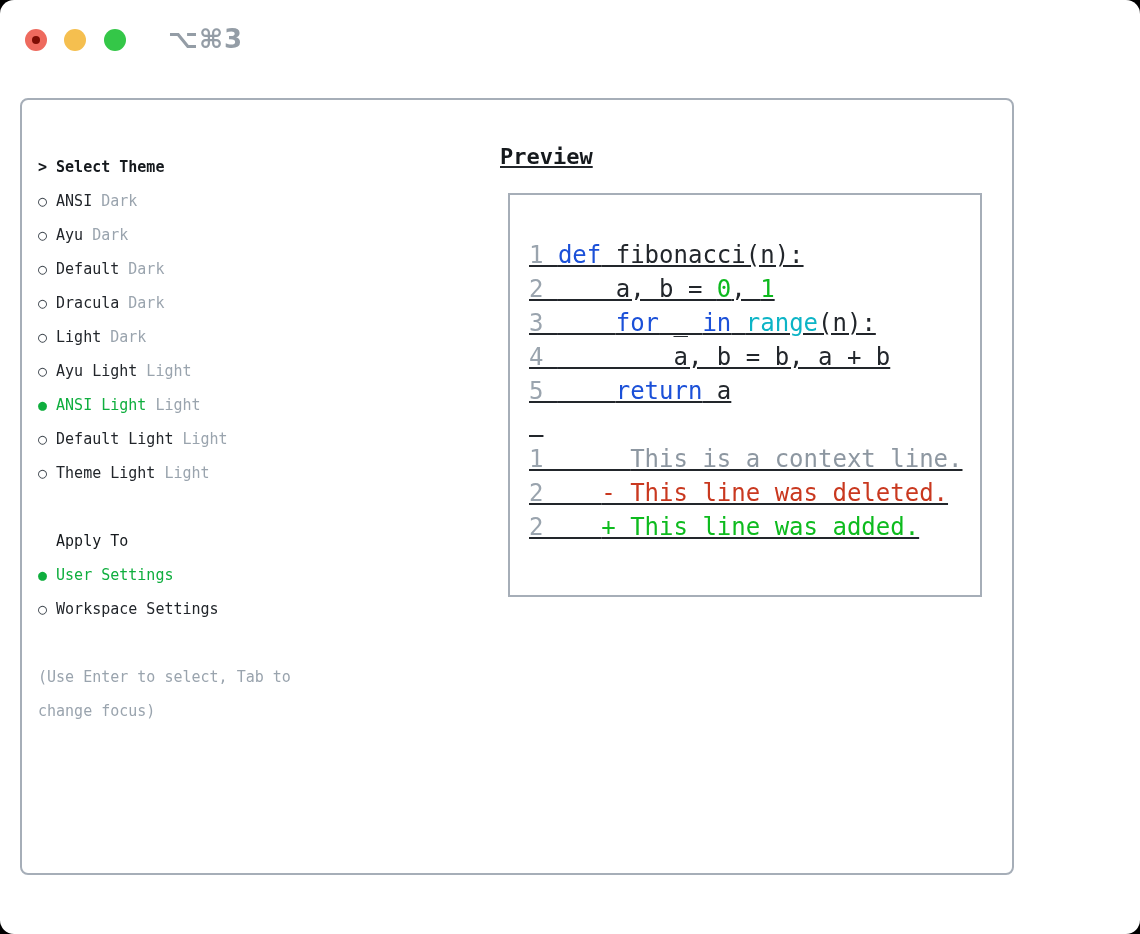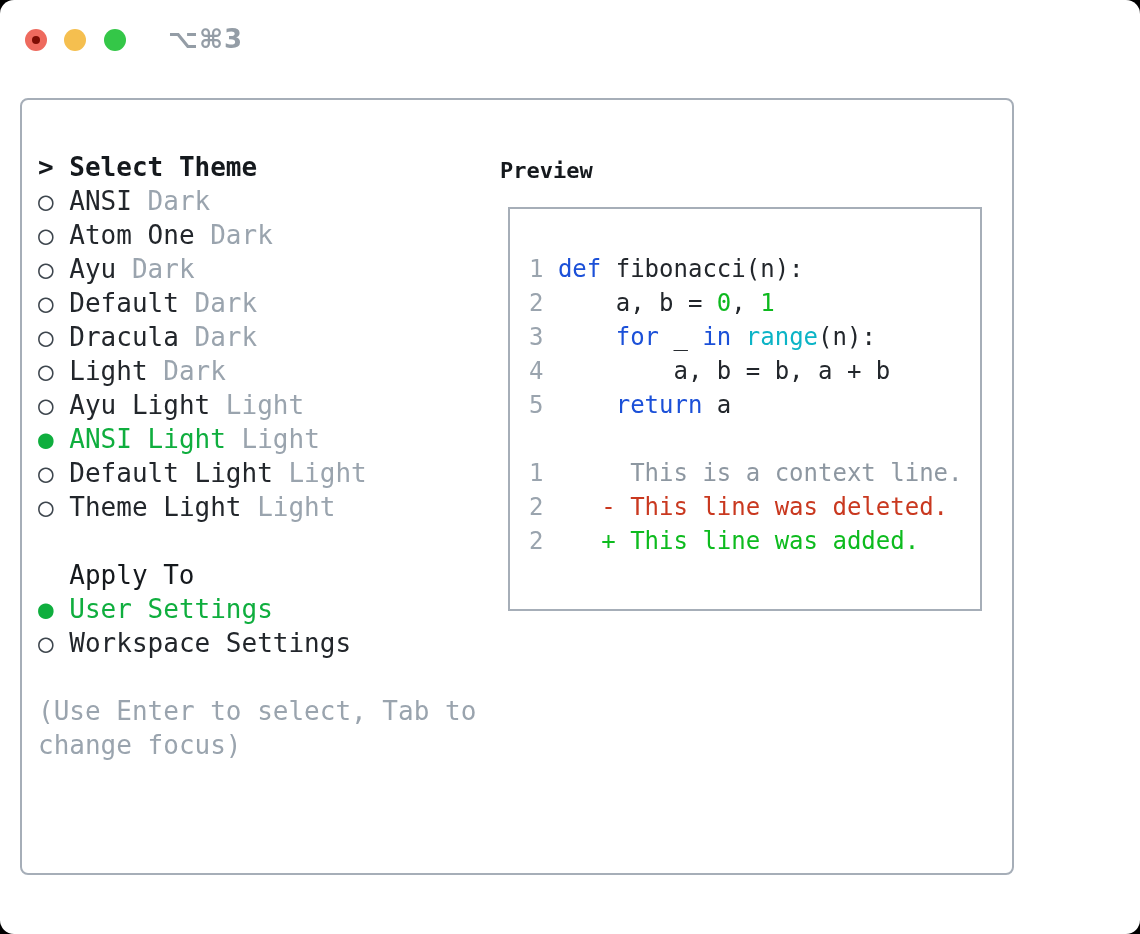--- a/index.html
+++ b/index.html
@@ -24,22 +24,22 @@
   .light.green{left:104px;background:var(--traffic_green);}
   .wtitle{
     position:absolute;left:168px;top:24px;font-size:26px;font-weight:bold;
     color:var(--title_gray);letter-spacing:1px;
     font-family:"DejaVu Sans","DejaVu Sans Mono",sans-serif;
   }
   .panel{
     position:absolute;left:20px;top:98px;width:990px;height:773px;
     border:2px solid var(--border);border-radius:8px;background:#fff;
   }
-  .left{position:absolute;left:16px;top:50px;font-size:26px;line-height:34px;color:var(--text);}
-  .right{position:absolute;left:478px;top:54px;font-size:22px;line-height:34px;color:var(--text);}
+  .left{position:absolute;left:16px;top:50px;font-size:15px;line-height:34px;color:var(--text);}
+  .right{position:absolute;left:478px;top:40px;font-size:22px;line-height:34px;color:var(--text);text-decoration:underline;}
   .row{white-space:pre;height:34px;}
   .spacer{height:34px;}
   .hdr{font-weight:bold;color:var(--heading);}
   .prompt{font-weight:bold;color:var(--heading);}
   .indent2{padding-left:2ch;}
   .hdr2{color:var(--heading);}
   .help{color:var(--muted);}
   .marker{color:var(--marker);}
   .marker.sel{color:var(--ui_green);}
   .nm{color:var(--text);}
@@ -73,21 +73,20 @@
     <span class="light yellow"></span>
     <span class="light green"></span>
     <span class="wtitle">⌥⌘3</span>
   </div>
 
   <div class="panel">
     <div class="left">
       <div class="row"><span class="prompt">&gt; </span><span class="hdr">Select Theme</span></div>
       <div id="theme-list">
           <div class="row"><span class="marker">○ </span><span class="nm">ANSI</span><span class="suffix"> Dark</span></div>
-          <div class="row"><span class="marker">○ </span><span class="nm">Atom One</span><span class="suffix"> Dark</span></div>
           <div class="row"><span class="marker">○ </span><span class="nm">Ayu</span><span class="suffix"> Dark</span></div>
           <div class="row"><span class="marker">○ </span><span class="nm">Default</span><span class="suffix"> Dark</span></div>
           <div class="row"><span class="marker">○ </span><span class="nm">Dracula</span><span class="suffix"> Dark</span></div>
           <div class="row"><span class="marker">○ </span><span class="nm">Light</span><span class="suffix"> Dark</span></div>
           <div class="row"><span class="marker">○ </span><span class="nm">Ayu Light</span><span class="suffix"> Light</span></div>
           <div class="row"><span class="marker sel">● </span><span class="nm sel-text">ANSI Light</span><span class="suffix"> Light</span></div>
           <div class="row"><span class="marker">○ </span><span class="nm">Default Light</span><span class="suffix"> Light</span></div>
           <div class="row"><span class="marker">○ </span><span class="nm">Theme Light</span><span class="suffix"> Light</span></div>
         </div>
       <div class="spacer"></div>

